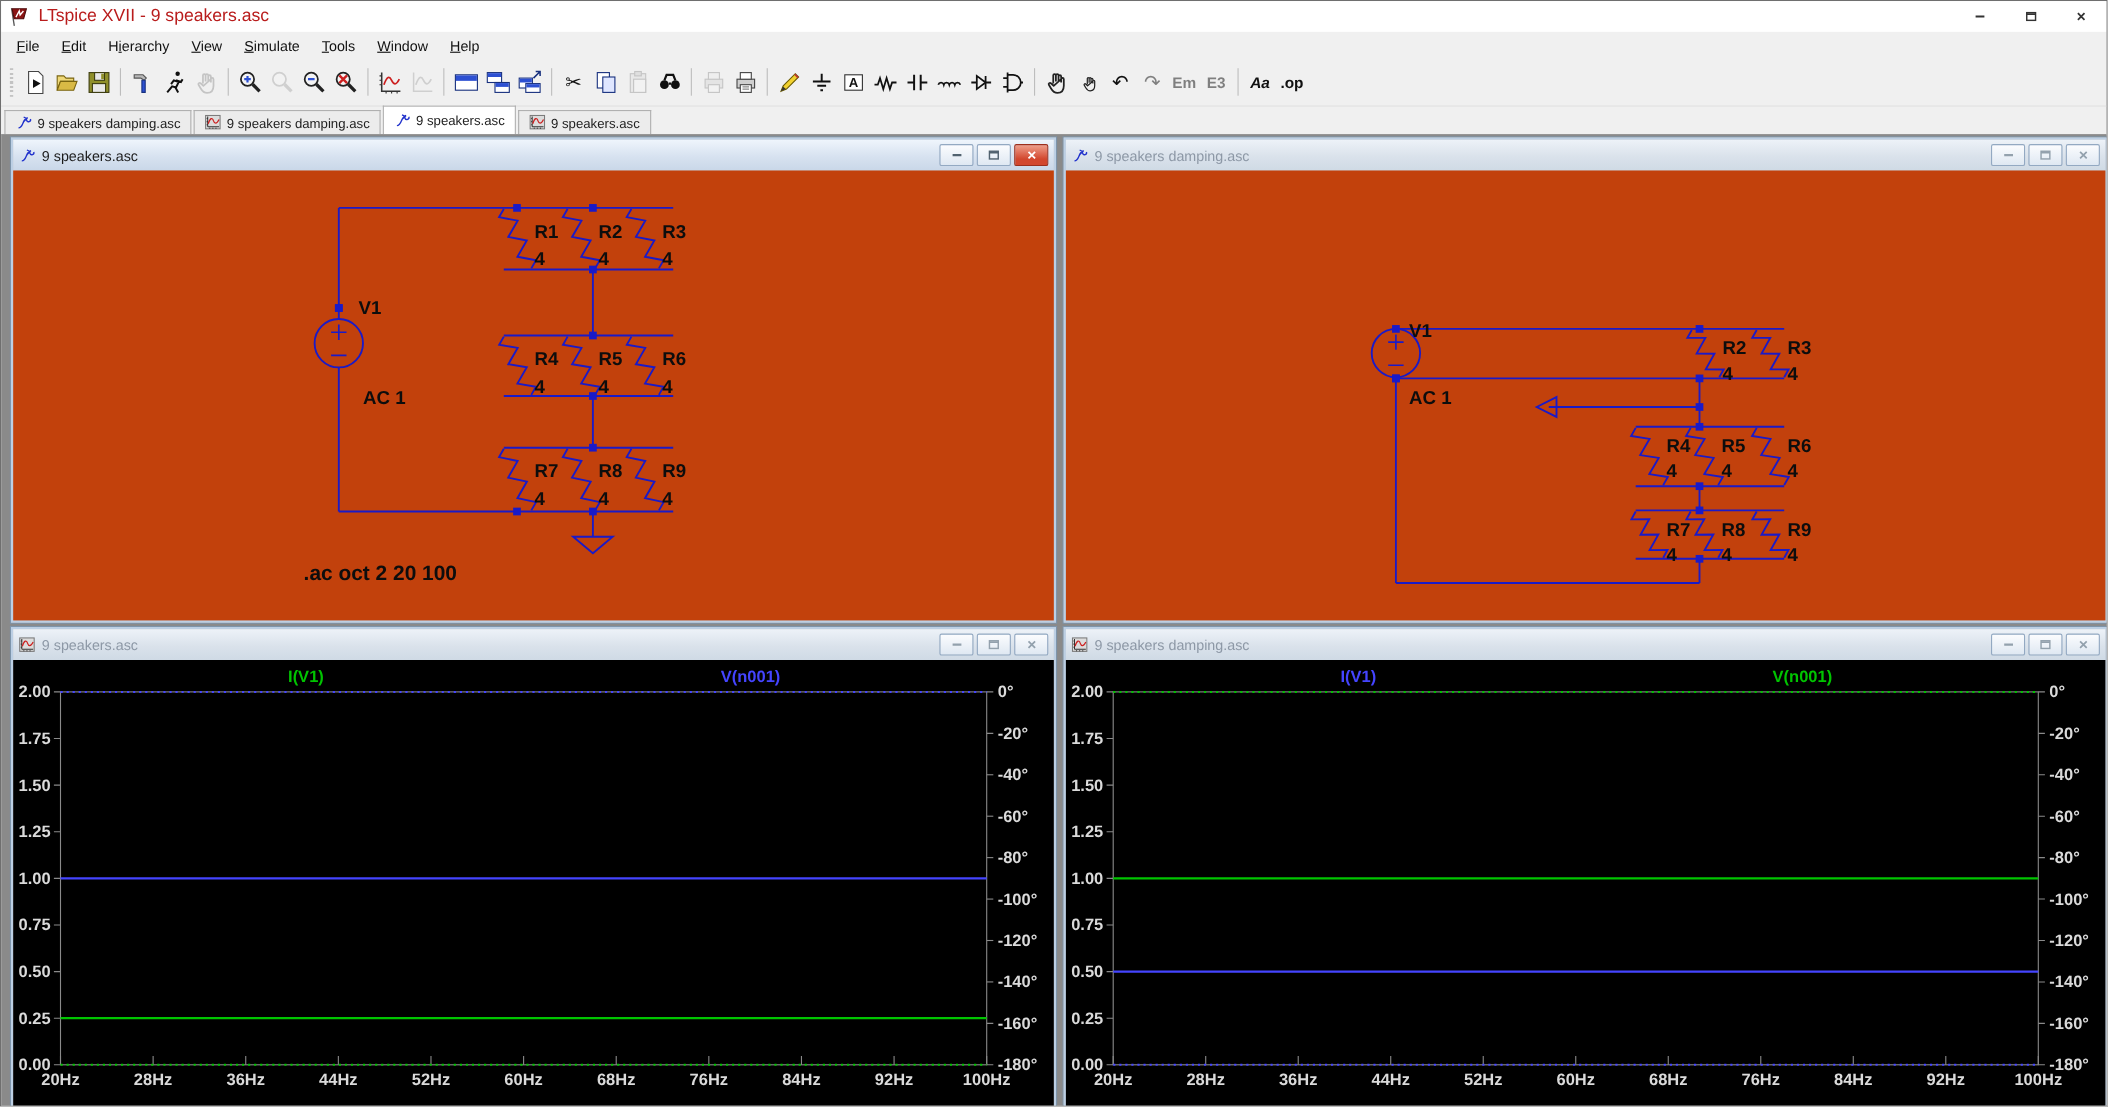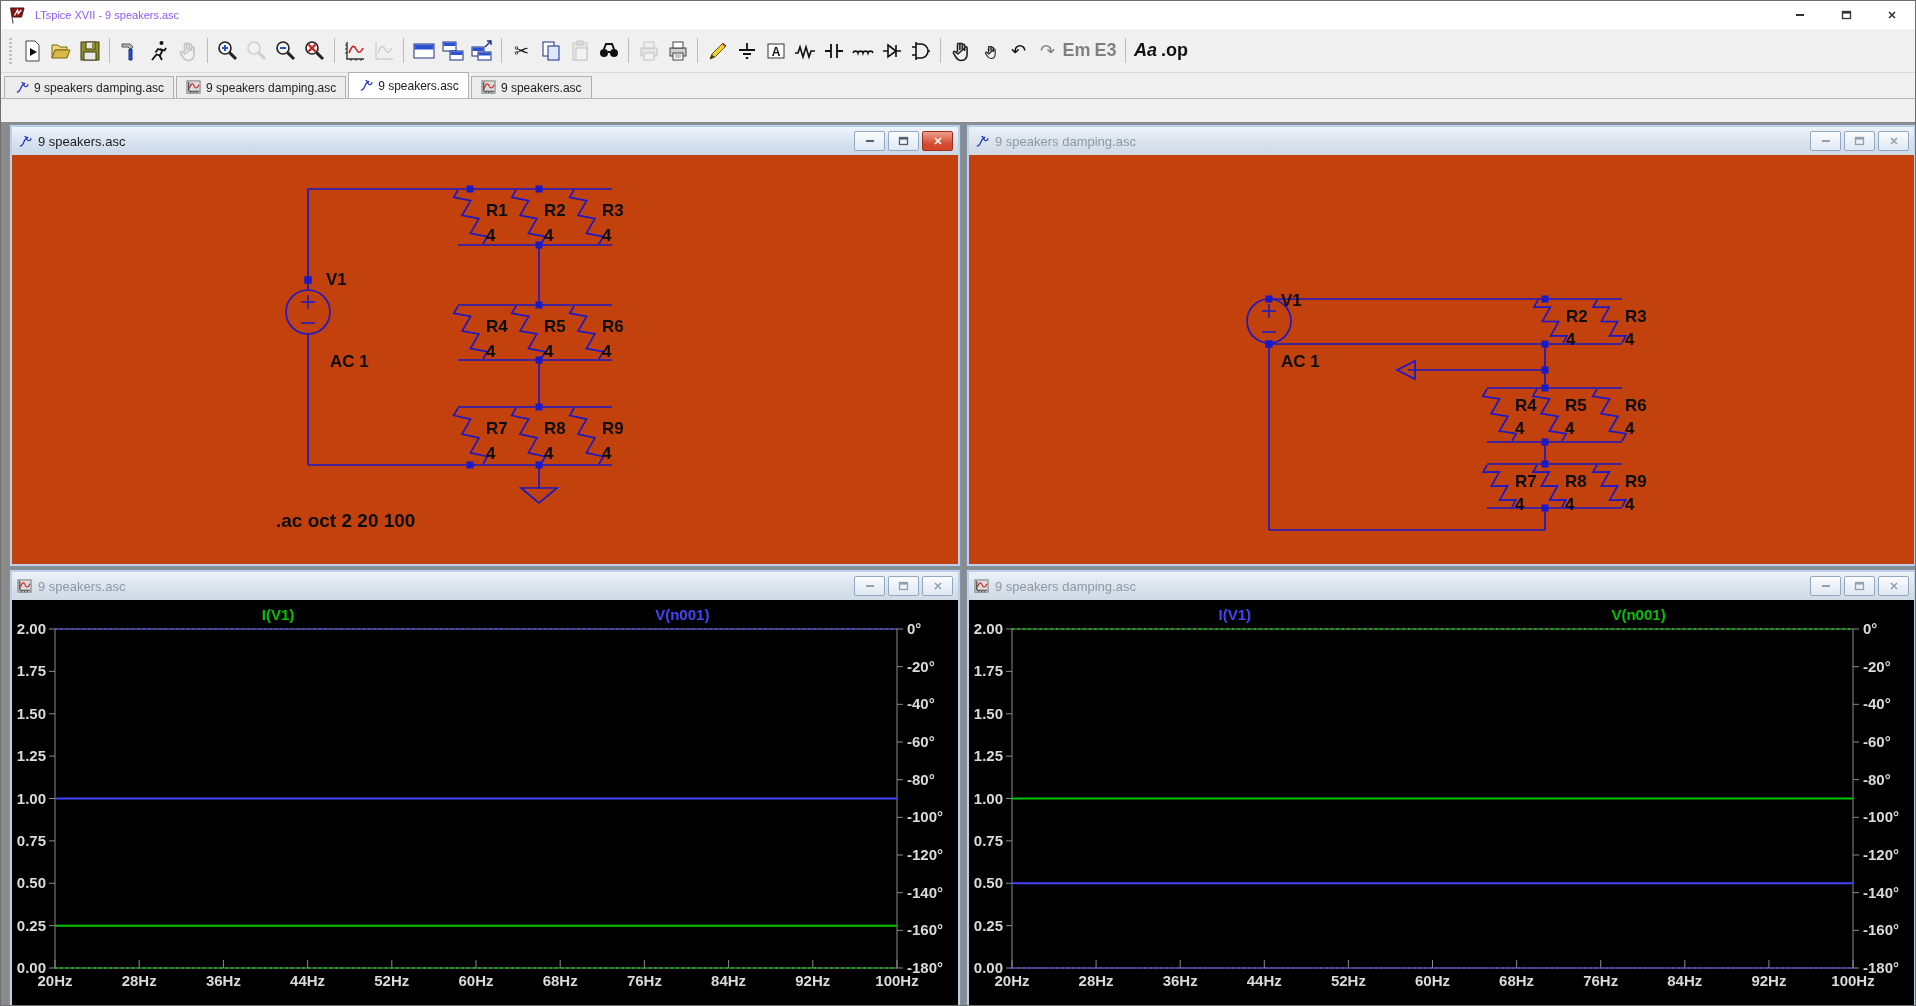--- a/index.html
+++ b/index.html
@@ -1,34 +1,34 @@
 <!DOCTYPE html>
 <html><head>
 <meta charset="utf-8">
 <style>
   html,body{margin:0;padding:0}
   #app{position:relative;width:1916px;height:1006px;background:#f0f0f0;
        font-family:"Liberation Sans",sans-serif;overflow:hidden;border:1px solid #6f6f6f;box-sizing:border-box}
   
   .titlebar{height:28px;background:#ffffff;display:flex;align-items:center}
   .app-logo{margin-left:7px;display:flex}
-  .tb-title{font-size:11px;color:#8b5cf6;margin-left:8px}
+  .tb-title{font-size:16px;color:#b91c1c;margin-left:8px}
   .win-ctrls{margin-left:auto;display:flex;height:100%}
   .wbtn{width:46px;height:100%;display:flex;align-items:center;justify-content:center;color:#333}
   
   .menubar{height:24px;background:#f0f0f0;display:flex;align-items:center;padding-left:4px}
   .menu-item{font-size:13px;padding:3px 10px;color:#111}
   
   .toolbar{height:43px;background:#f0f0f0;display:flex;align-items:center;padding:0 3px;border-bottom:1px solid #dcdcdc}
   .tb-grip{width:3px;height:26px;margin:0 5px;background:repeating-linear-gradient(#c3c3c3 0 2px,transparent 2px 4px)}
   .tb-btn{width:29px;height:30px;display:flex;align-items:center;justify-content:center;flex:0 0 auto}
   .tb-btn.disabled{opacity:.5;filter:grayscale(1)}
   .tb-sep{width:1px;height:25px;background:#bdbdbd;margin:0 5px;flex:0 0 auto}
   .tb-glyph{font-size:18px;color:#111;line-height:1}
-  .tb-text{font-size:18px;font-weight:bold;color:#111;font-style:italic}
+  .tb-text{font-size:14px;font-weight:bold;color:#111;font-style:italic}
   .tb-text.plain{font-style:normal}
   
   .tabbar{height:25px;background:#f0f0f0;display:flex;align-items:flex-end;padding-left:3px;border-bottom:1px solid #b5b5b5}
   .tab{display:flex;align-items:center;gap:5px;height:21px;padding:0 9px;font-size:12px;background:#ececec;
        border:1px solid #b0b0b0;border-bottom:none;margin-right:2px;color:#222;white-space:nowrap}
   .tab.active{background:#ffffff;height:25px}
   
   .mdi{position:absolute;left:0;top:121px;width:1916px;height:885px;background:#8a8a8a}
   .mdi-window{position:absolute;border:2px solid #bccfe4;box-shadow:0 0 0 1px #7e95ab;display:flex;flex-direction:column;background:#c0c0c0}
   .child-titlebar{height:28px;display:flex;align-items:center;padding:0 5px;flex:0 0 28px;
@@ -78,20 +78,30 @@
       <span class="wbtn">
           <span>
             <svg width="10" height="10" viewBox="0 0 10 10" style="display:block">
               <path d="M2 2l6 6M8 2L2 8" stroke="currentColor" stroke-width="1.6"></path>
             </svg>
           </span>
         </span>
     </span>
   </div>
 
+  <div class="menubar" id="menubar">
+      <div class="menu-item"><u>F</u>ile</div>
+      <div class="menu-item"><u>E</u>dit</div>
+      <div class="menu-item">H<u>i</u>erarchy</div>
+      <div class="menu-item"><u>V</u>iew</div>
+      <div class="menu-item"><u>S</u>imulate</div>
+      <div class="menu-item"><u>T</u>ools</div>
+      <div class="menu-item"><u>W</u>indow</div>
+      <div class="menu-item"><u>H</u>elp</div>
+    </div>
   <div class="toolbar" id="toolbar">
       <div class="tb-grip"></div>
       <div class="tb-btn">
         <span>
           <svg width="24" height="24" viewBox="0 0 24 24" style="display:block">
             <path d="M6 2h9l4 4v16H6z" fill="#fff" stroke="#444"></path>
             <path d="M10 9l7 4-7 4z" fill="#111"></path>
           </svg>
         </span>
       </div>

